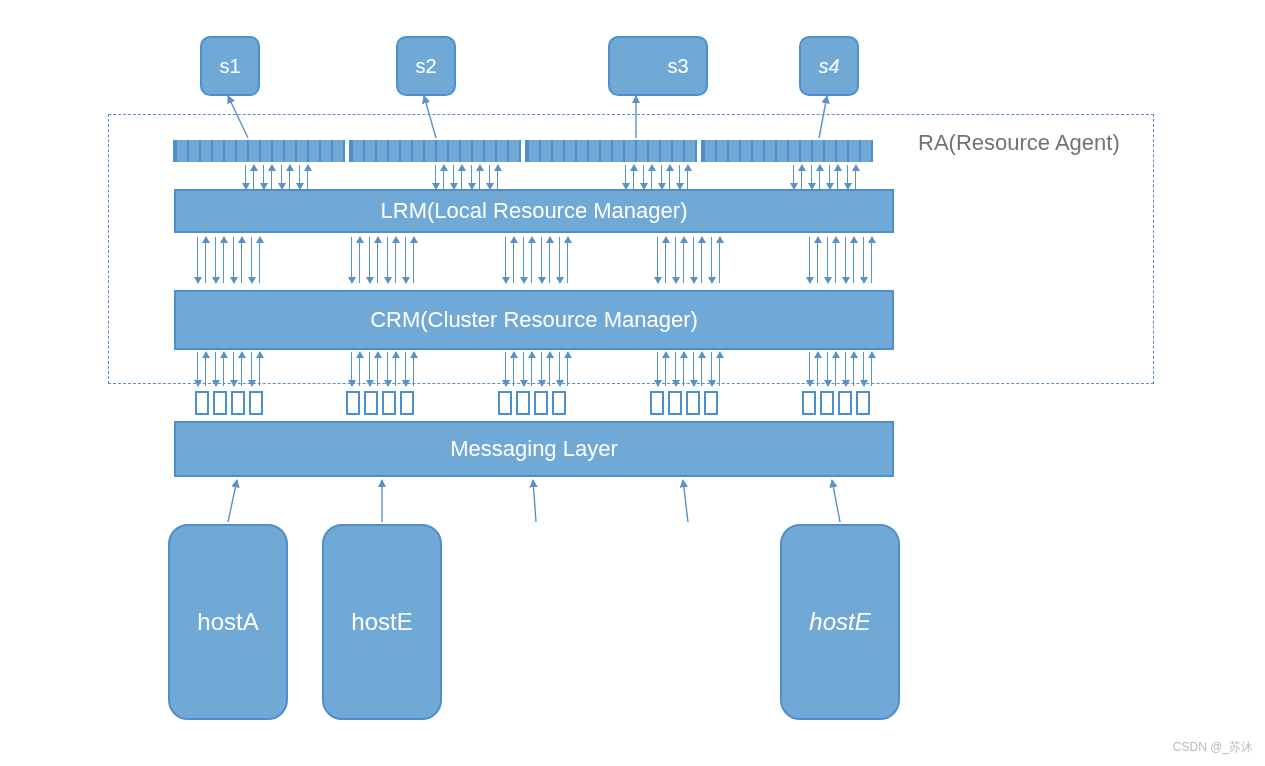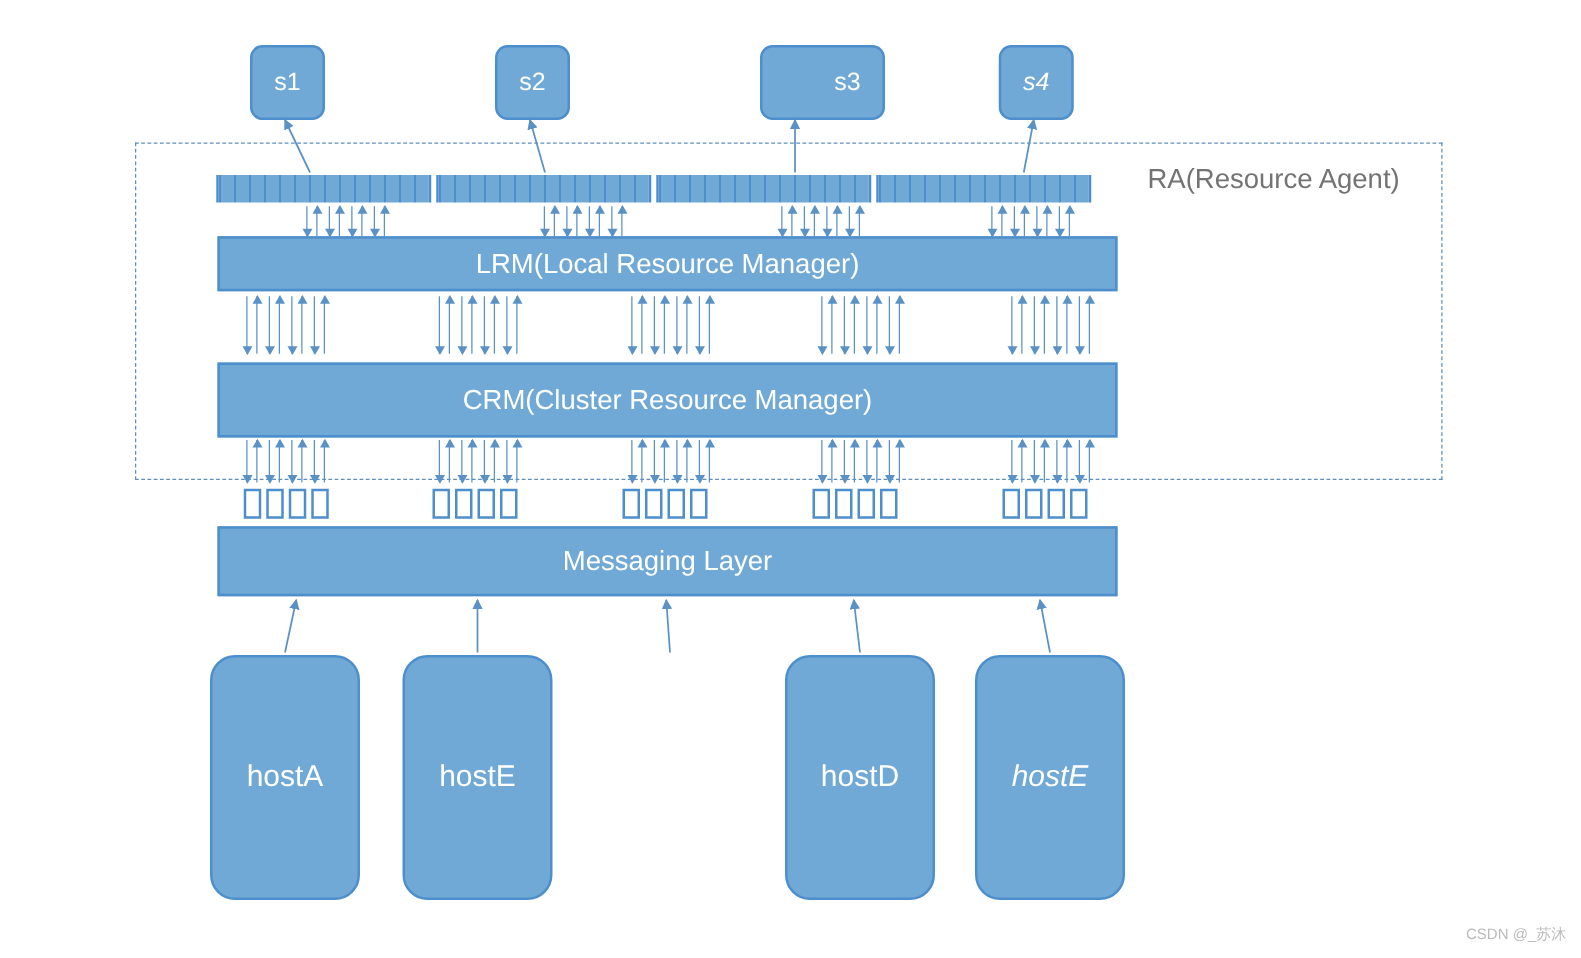--- a/index.html
+++ b/index.html
@@ -61,21 +61,20 @@
     <div class="seg"></div>
     <div class="seg"></div>
   </div>
 
   <div class="layer lrm">LRM(Local Resource Manager)</div>
   <div class="layer crm">CRM(Cluster Resource Manager)</div>
   <div class="layer msg">Messaging Layer</div>
 
   <div class="host ha">hostA</div>
   <div class="host hb">hostE</div>
-  <div class="host hd">hostD</div>
   <div class="host he">hostE</div>
 
   <div class="watermark">CSDN @_苏沐</div>
 
   <svg class="arrows">
     <defs>
       <marker id="ah" viewBox="0 0 8 8" refX="7" refY="4" markerWidth="6" markerHeight="6" orient="auto-start-reverse">
         <path d="M0,0 L8,4 L0,8 z" fill="#5b92c6"></path>
       </marker>
     </defs>

